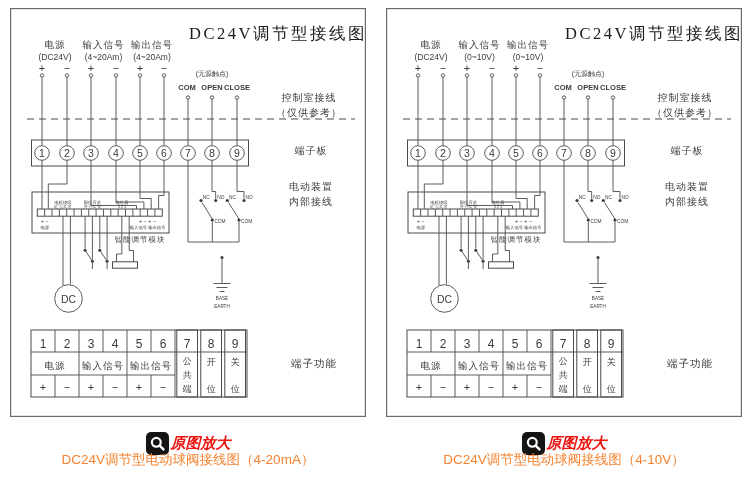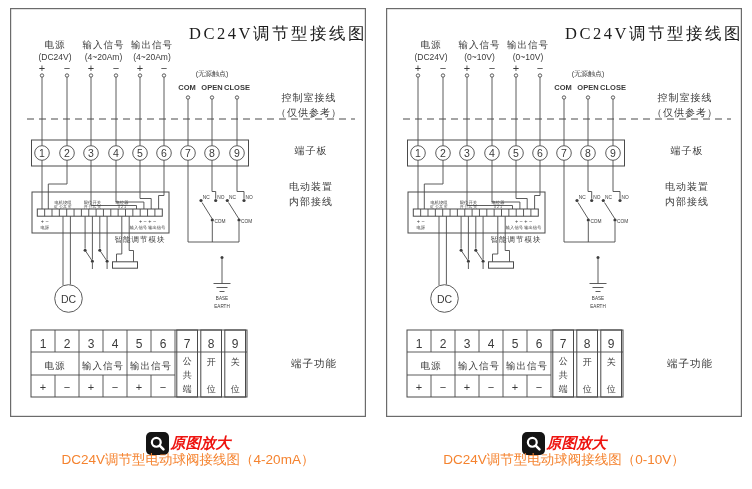--- a/index.html
+++ b/index.html
@@ -409,14 +409,14 @@
 
   <div class="zoom-row">
     <span class="zoom-icon">
       <svg width="17" height="17" viewBox="0 0 20 20">
         <circle cx="8.6" cy="8.6" r="5.2" fill="none" stroke="#ffffff" stroke-width="2.6"></circle>
         <line x1="12.6" y1="12.6" x2="17" y2="17" stroke="#ffffff" stroke-width="3" stroke-linecap="round"></line>
       </svg>
     </span>
     <span class="zoom-text">原图放大</span>
   </div>
-  <div class="caption">DC24V调节型电动球阀接线图（0-10V）</div>
+  <div class="caption">DC24V调节型电动球阀接线图（4-10V）</div>
 </div>
 
 </body></html>

